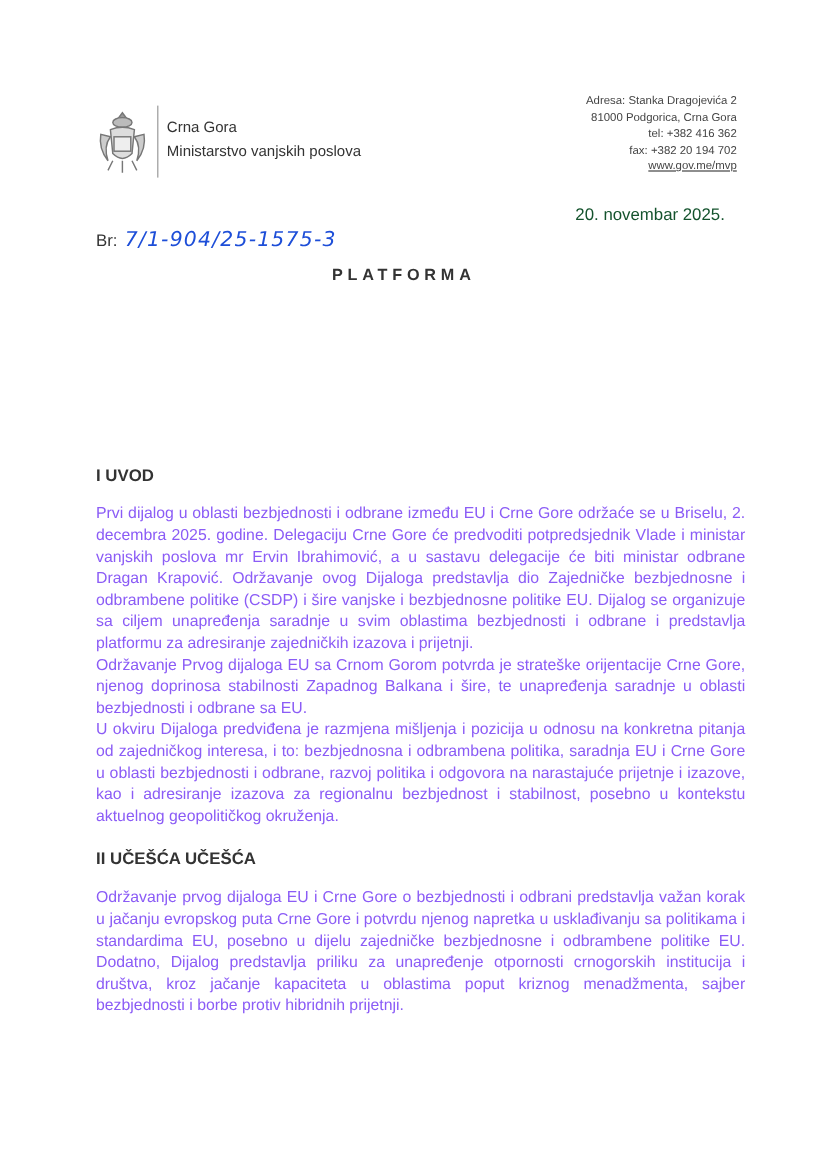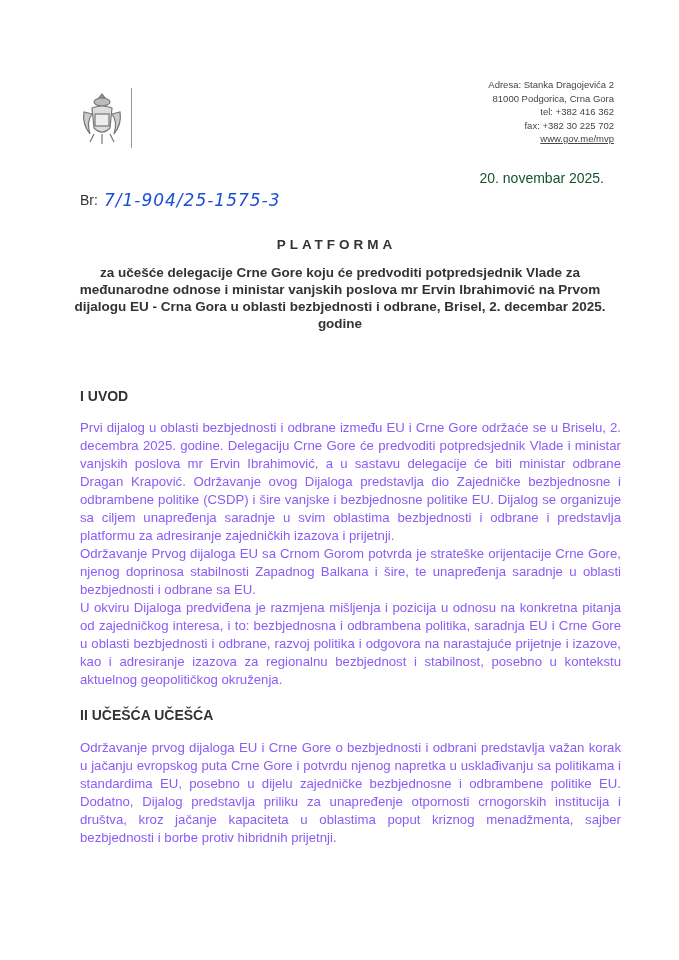--- a/index.html
+++ b/index.html
@@ -7,21 +7,21 @@
          font-family:"Liberation Sans", sans-serif; color:#2a2a2a; }
   .page { position:absolute; left:0; top:0; width:679px; height:960px; background:#fff; }
   .crest { position:absolute; left:80px; top:90px; width:44px; height:56px; }
   .vline { position:absolute; left:131px; top:88px; width:1px; height:60px; background:#9a9a9a; }
   .org { position:absolute; left:139px; top:96px; font-size:12.5px; line-height:20px; color:#333; }
   .addr { position:absolute; right:65px; top:78px; text-align:right; font-size:9.5px; line-height:13.5px; color:#444; }
   .addr .url { text-decoration:underline; }
   .refno { position:absolute; left:80px; top:170px; font-size:14px; color:#333; display:flex; align-items:center; gap:6px;margin-top:20px; }
   .refno .hand { font-family:"DejaVu Sans", sans-serif; font-style:italic; color:#1d4ed8; font-size:17px; letter-spacing:1px; }
   .date { position:absolute; right:75px; top:170px; font-size:14px; color:#14532d;margin-left:46px; }
-  .title { position:absolute; left:0; width:673px; top:237px; text-align:center; font-size:13.5px; font-weight:bold; letter-spacing:4px; color:#333; }
+  .title { position:absolute; left:0; width:673px; top:221px; text-align:center; font-size:13.5px; font-weight:bold; letter-spacing:4px; color:#333; }
   .subtitle { position:absolute; left:70px; width:540px; top:264px; text-align:center; font-size:13.5px; font-weight:bold; line-height:17px; color:#333; }
   .h { position:absolute; left:80px; font-size:14px; font-weight:bold; color:#333; }
   .p { position:absolute; left:80px; width:541px; font-size:13.2px; line-height:18px; text-align:justify; color:#8b5cf6; }
 </style>
 </head>
 <body>
 
 <div class="page">
 
   <svg class="crest" viewBox="0 0 44 56">
@@ -29,37 +29,40 @@
       <path d="M22 4 l3 4 h-6 z" fill="#999"></path>
       <ellipse cx="22" cy="12" rx="8" ry="4" fill="#bbb"></ellipse>
       <path d="M4 22 Q2 34 10 44 Q6 32 12 24 Z" fill="#ccc"></path>
       <path d="M40 22 Q42 34 34 44 Q38 32 32 24 Z" fill="#ccc"></path>
       <path d="M12 18 Q22 14 32 18 L30 38 Q22 46 14 38 Z" fill="#ddd"></path>
       <rect x="15" y="24" width="14" height="12" fill="#eee"></rect>
       <path d="M14 44 L10 52 M30 44 L34 52 M22 44 V54"></path>
     </g>
   </svg>
   <div class="vline"></div>
+  <div class="org">
+    <div>Crna Gora</div>
+    <div>Ministarstvo vanjskih poslova</div>
+  </div>
 
   <div class="addr">
     <div>Adresa: Stanka Dragojevića 2</div>
     <div>81000 Podgorica, Crna Gora</div>
     <div>tel: +382 416 362</div>
-    <div>fax: +382 30 225 702</div>
+    <div>fax: +382 20 194 702</div>
     <div class="url">www.gov.me/mvp</div>
   </div>
 
   <div class="refno">
     <span>Br:</span>
     <span class="hand">7/1-904/25-1575-3</span>
   </div>
   <div class="date">20. novembar 2025.</div>
 
   <div class="title">PLATFORMA</div>
-  <div class="subtitle">za učešće delegacije Crne Gore koju će predvoditi potpredsjednik Vlade za međunarodne odnose i ministar vanjskih poslova mr Ervin Ibrahimović na Prvom dijalogu EU - Crna Gora u oblasti bezbjednosti i odbrane, Brisel, 2. decembar 2025. godine</div>
 
   <div class="h" style="top:388px;">I UVOD</div>
   <div class="p" style="top:419px;">Prvi dijalog u oblasti bezbjednosti i odbrane između EU i Crne Gore održaće se u Briselu, 2. decembra 2025. godine. Delegaciju Crne Gore će predvoditi potpredsjednik Vlade i ministar vanjskih poslova mr Ervin Ibrahimović, a u sastavu delegacije će biti ministar odbrane Dragan Krapović. Održavanje ovog Dijaloga predstavlja dio Zajedničke bezbjednosne i odbrambene politike (CSDP) i šire vanjske i bezbjednosne politike EU. Dijalog se organizuje sa ciljem unapređenja saradnje u svim oblastima bezbjednosti i odbrane i predstavlja platformu za adresiranje zajedničkih izazova i prijetnji.</div>
   <div class="p" style="top:545px;">Održavanje Prvog dijaloga EU sa Crnom Gorom potvrda je strateške orijentacije Crne Gore, njenog doprinosa stabilnosti Zapadnog Balkana i šire, te unapređenja saradnje u oblasti bezbjednosti i odbrane sa EU.</div>
   <div class="p" style="top:599px;">U okviru Dijaloga predviđena je razmjena mišljenja i pozicija u odnosu na konkretna pitanja od zajedničkog interesa, i to: bezbjednosna i odbrambena politika, saradnja EU i Crne Gore u oblasti bezbjednosti i odbrane, razvoj politika i odgovora na narastajuće prijetnje i izazove, kao i adresiranje izazova za regionalnu bezbjednost i stabilnost, posebno u kontekstu aktuelnog geopolitičkog okruženja.</div>
 
   <div class="h" style="top:707px;">II UČEŠĆA UČEŠĆA</div>
   <div class="p" style="top:739px;">Održavanje prvog dijaloga EU i Crne Gore o bezbjednosti i odbrani predstavlja važan korak u jačanju evropskog puta Crne Gore i potvrdu njenog napretka u usklađivanju sa politikama i standardima EU, posebno u dijelu zajedničke bezbjednosne i odbrambene politike EU. Dodatno, Dijalog predstavlja priliku za unapređenje otpornosti crnogorskih institucija i društva, kroz jačanje kapaciteta u oblastima poput kriznog menadžmenta, sajber bezbjednosti i borbe protiv hibridnih prijetnji.</div>
 
 </div>

